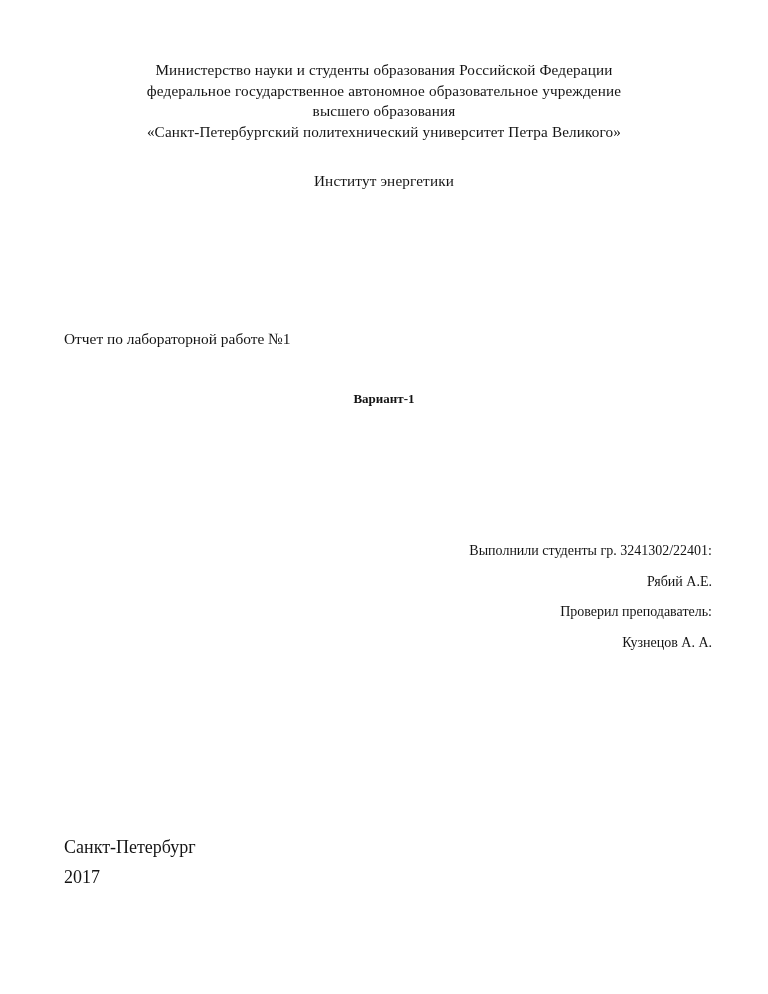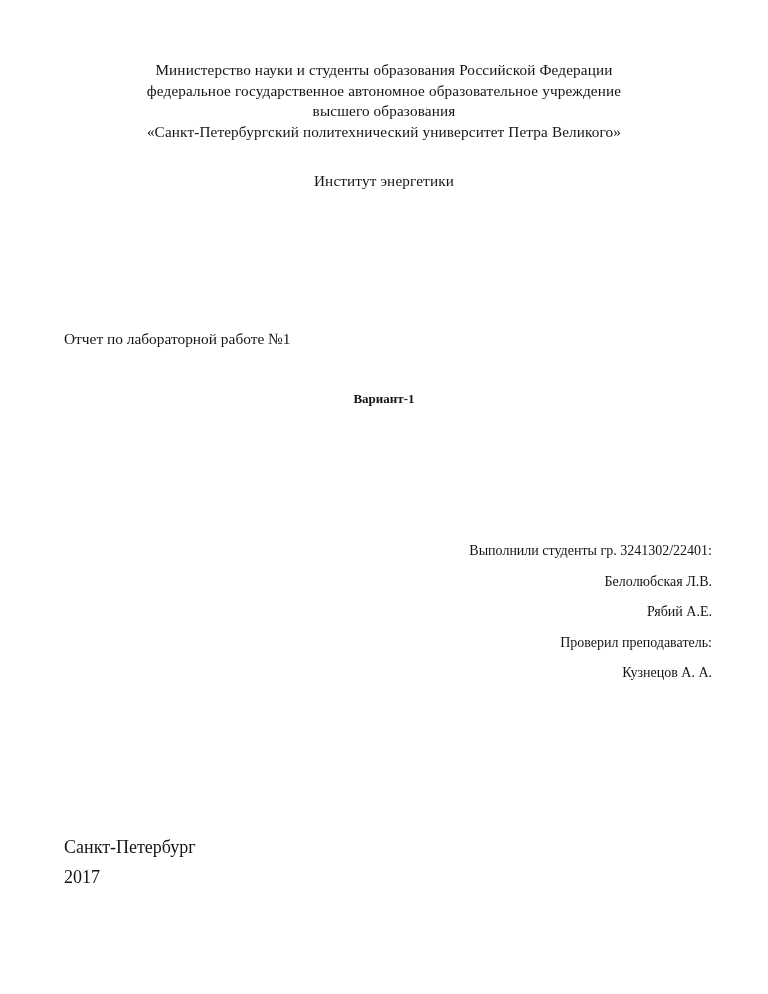--- a/index.html
+++ b/index.html
@@ -110,21 +110,20 @@
   <div class="block title-block">
     <span class="line">Отчет по лабораторной работе №1</span>
   </div>
 
   <div class="block variant-block">
     <span class="line">Вариант-1</span>
   </div>
 
   <div class="block authors-block">
     <span class="line">Выполнили студенты гр. 3241302/22401:</span>
-    <span class="line">Белолюбская Л.В.</span>
     <span class="line">Рябий А.Е.</span>
     <span class="line">Проверил преподаватель:</span>
     <span class="line">Кузнецов А. А.</span>
   </div>
 
   <div class="block footer-block">
     <span class="line">Санкт-Петербург</span>
     <span class="line">2017</span>
   </div>
 

